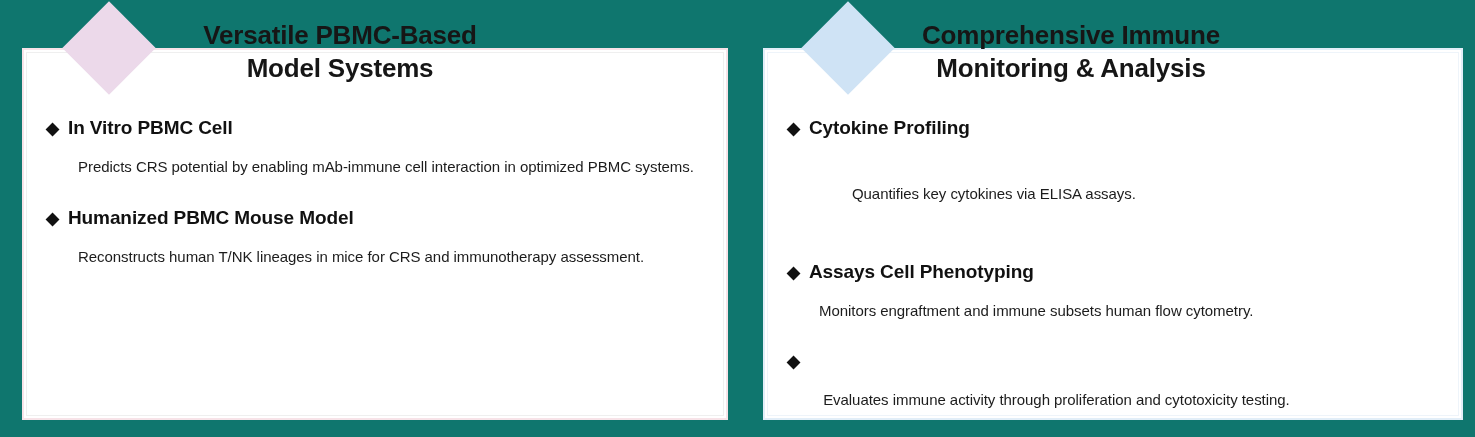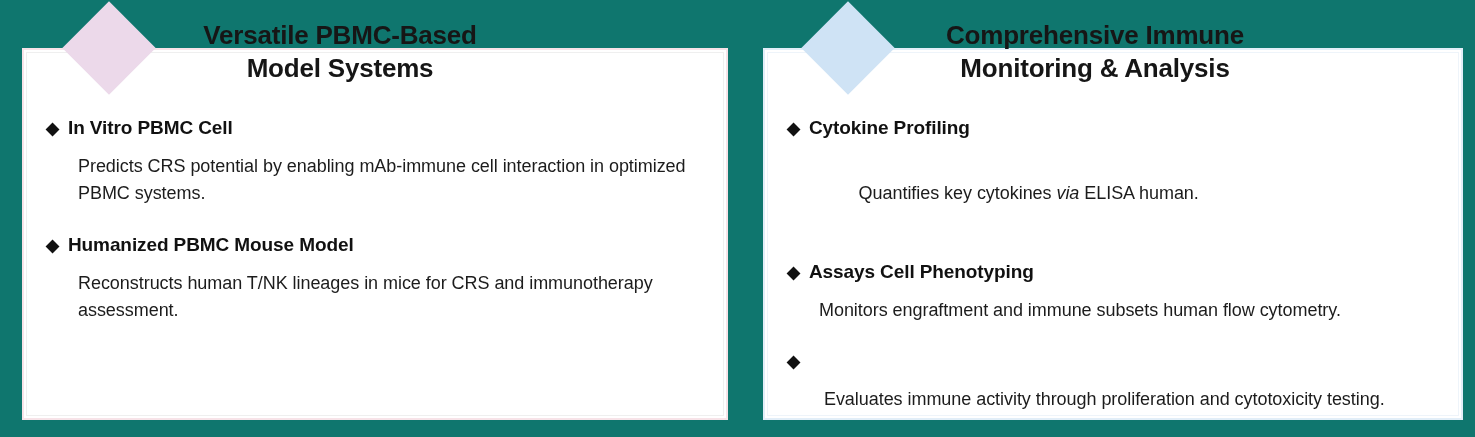--- a/index.html
+++ b/index.html
@@ -90,21 +90,21 @@
     letter-spacing: -0.2px;
     color: #161616;
     white-space: pre-line;
   }
   #title-left {
     left: 120px;
     top: 19px;
     width: 440px;
   }
   #title-right {
-    left: 865px;
+    left: 841px;
     top: 19px;
     width: 460px;
   }
 
   
   .content {
     position: absolute;
   }
   #content-left {
     left: 46px;
@@ -130,28 +130,28 @@
   }
   .bullet-diamond {
     display: inline-block;
     font-size: 17px;
     line-height: 24px;
     color: #111111;
     margin-right: 9px;
     flex: 0 0 auto;
   }
   .item-body {
-    font-size: 18px;
+    font-size: 15px;
     font-weight: normal;
     line-height: 27px;
     color: #1c1c1c;
     letter-spacing: -0.05px;
     white-space: pre-wrap;
   }
-  .item-body .em { font-style: italic; }
+  .item-body .em { }
 
   
   #content-left .item-body { margin: 12px 0 0 32px; width: 640px; }
   #content-left .item + .item { margin-top: 26px; }
 
   #content-right .item-body { margin: 12px 0 0 32px; width: 640px; }
   #content-right .item + .item { margin-top: 26px; }
 </style>
 </head>
 <body>
@@ -199,21 +199,21 @@
 Monitoring &amp; Analysis</div>
 
   <div class="content" id="content-right">
 
     <div class="item">
       <div class="item-head">
         <span class="bullet-diamond">◆</span>
         <span>Cytokine Profiling</span>
       </div>
       <div class="item-body">
-        <span>Quantifies key cytokines </span><span class="em">via</span><span> ELISA human.</span>
+        <span>Quantifies key cytokines </span><span class="em">via</span><span> ELISA assays.</span>
       </div>
     </div>
 
     <div class="item">
       <div class="item-head">
         <span class="bullet-diamond">◆</span>
         <span>Assays Cell Phenotyping</span>
       </div>
       <div class="item-body">Monitors engraftment and immune subsets human flow cytometry.</div>
     </div>

